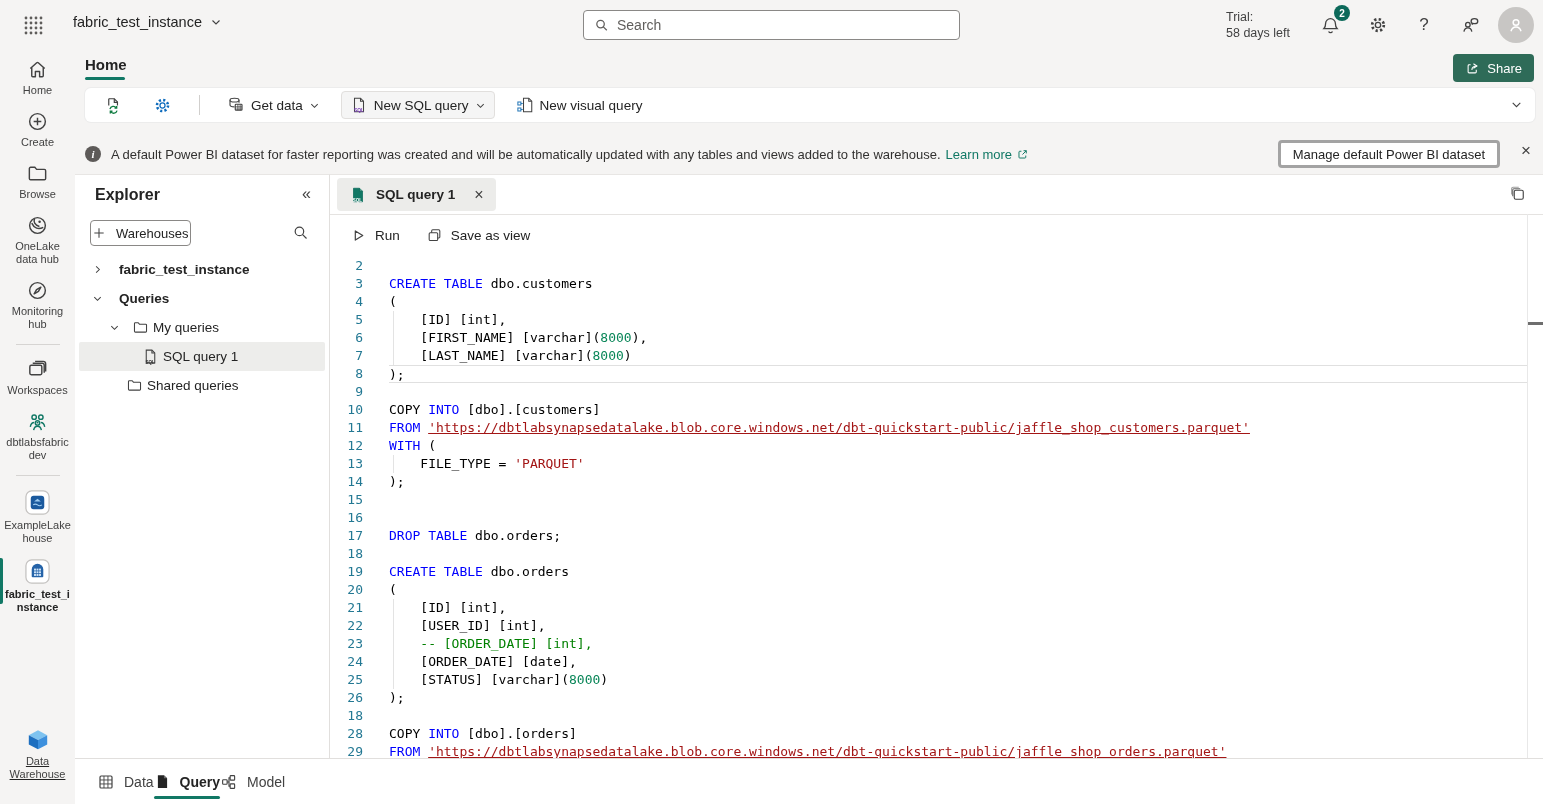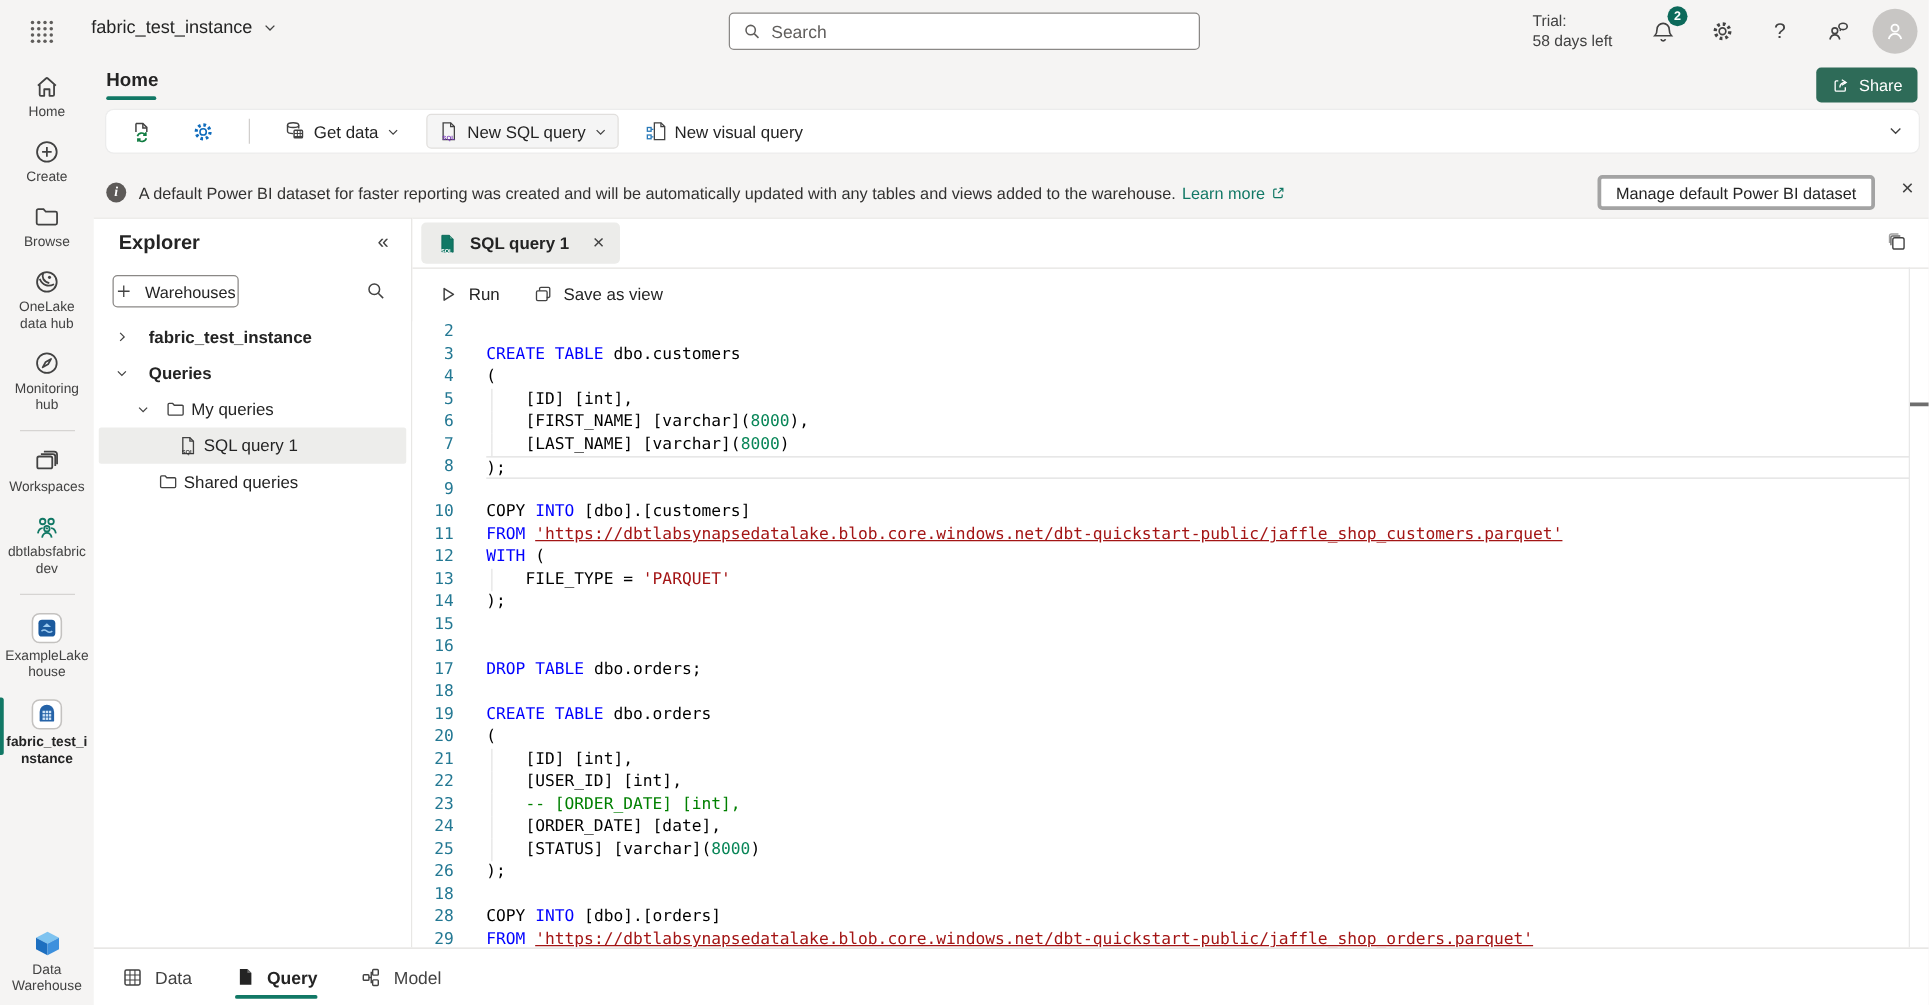--- a/index.html
+++ b/index.html
@@ -39,21 +39,21 @@
   .banner-close { position:absolute; right:12px; top:6px; font-size:17px; color:#424242; cursor:pointer; }
 
   
   .rail { position:absolute; left:0; top:52px; bottom:0; width:75px; display:flex; flex-direction:column; align-items:center; gap:13px; padding-top:6px; }
   .rail-item { position:relative; width:100%; display:flex; flex-direction:column; align-items:center; gap:3px; cursor:pointer; }
   .rail-item .lbl { font-size:11px; color:#424242; text-align:center; line-height:13px; max-width:68px; }
   .rail-item.wrap-break .lbl { word-break:break-all; }
   .rail-item.selected .lbl { font-weight:bold; color:#242424; }
   .rail-item.selected::before { content:''; position:absolute; left:0; top:0; width:3px; height:46px; background:#117865; border-radius:0 2px 2px 0; }
   .rail-div { width:44px; border-top:1px solid #d6d4d2; }
-  .rail-bottom { margin-top:auto; margin-bottom:8px; }
+  .rail-bottom { margin-top:auto; margin-bottom:23px;text-decoration:underline; }
 
   
   .explorer { position:absolute; left:75px; top:174px; width:255px; height:584px; background:#fff; border-right:1px solid #e1dfdd; border-top:1px solid #e8e6e4; }
   .explorer-title { position:absolute; left:20px; top:11px; font-size:16px; font-weight:bold; color:#242424; }
   .explorer-collapse { position:absolute; right:18px; top:10px; font-size:16px; color:#424242; cursor:pointer; }
   .warehouses-btn { position:absolute; left:15px; top:45px; height:26px; border:1px solid #8a8886; border-radius:4px; background:#fff; display:flex; align-items:center; gap:10px; padding:0 1px; font-size:13px; color:#242424; font-family:inherit; cursor:pointer; }
   .explorer-search { position:absolute; right:20px; top:49px; cursor:pointer; }
   .tree { position:absolute; left:0; top:80px; right:0; }
   .tree-row { position:relative; height:29px; display:flex; align-items:center; cursor:pointer; font-size:13.5px; color:#242424; }
   .tree-row.bold { font-weight:bold; }
@@ -80,21 +80,21 @@
   .code-row .code.guide::before { content:''; position:absolute; left:4px; top:0; bottom:0; border-left:1px solid #e3e3e3; }
   .code-row .code.cur { border-top:1px solid #e0e0e0; border-bottom:1px solid #e0e0e0; }
   .tk-kw { color:#0000ff; }
   .tk-pl { color:#000000; }
   .tk-num { color:#098658; }
   .tk-str { color:#a31515; }
   .tk-lstr { color:#a31515; text-decoration:underline; }
   .tk-com { color:#008000; }
 
   
-  .bottom-bar { position:absolute; left:75px; top:758px; right:0; height:46px; background:#fff; border-top:1px solid #e1dfdd; display:flex; padding-left:22px; gap:34px; }
+  .bottom-bar { position:absolute; left:75px; top:758px; right:0; height:46px; background:#fff; border-top:1px solid #e1dfdd; display:flex; padding-left:22px; }
   .b-tab { position:relative; display:flex; align-items:center; gap:9px; height:100%; cursor:pointer; font-size:14px; color:#424242; }
   .b-tab.active { font-weight:bold; color:#242424; }
   .b-tab.active::after { content:''; position:absolute; left:0; right:0; bottom:5px; height:3px; background:#117865; border-radius:2px; }
 </style>
 </head>
 <body>
 
 <div class="top-bar">
   <div class="waffle">
     <svg width="21" height="21" viewBox="0 0 21 21">

